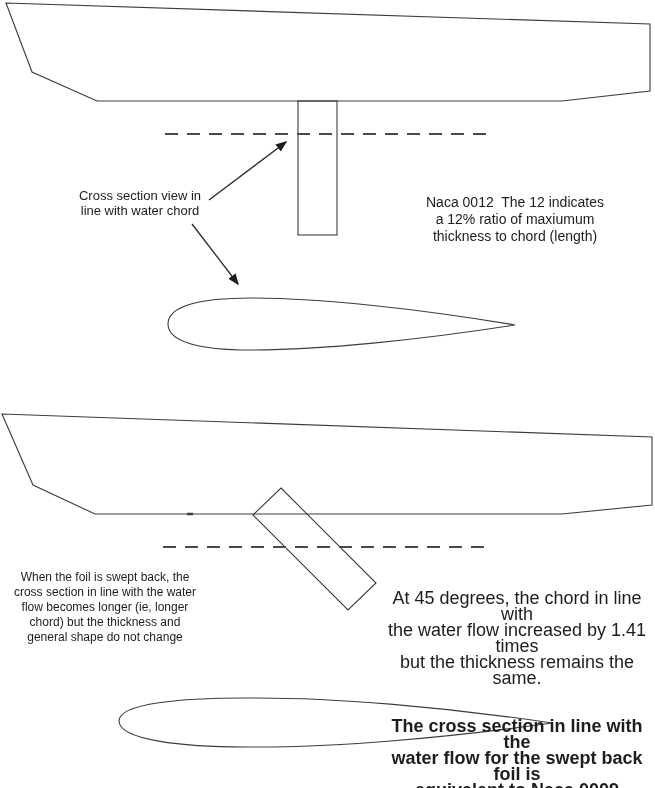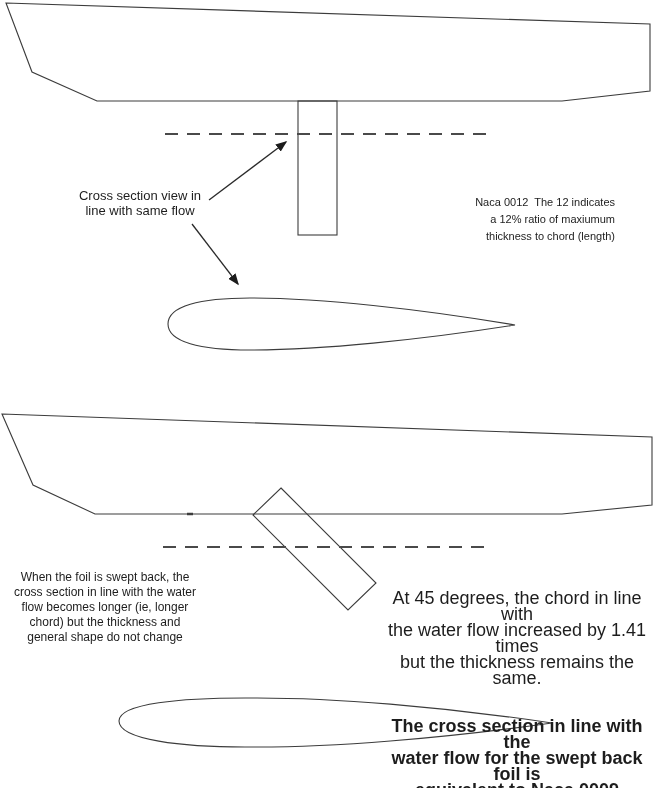--- a/index.html
+++ b/index.html
@@ -60,23 +60,22 @@
     left: 60px;
     top: 188px;
     width: 160px;
     font-size: 13px;
     line-height: 15px;
   }
   .naca-note {
     left: 415px;
     top: 194px;
     width: 200px;
-    font-size: 11px;
+    font-size: 14px;
     line-height: 17px;
-    text-align: right;
   }
   .left-note {
     left: -3px;
     top: 570px;
     width: 216px;
     font-size: 12px;
     line-height: 15px;
   }
   .right-note {
     left: 382px;
@@ -118,21 +117,21 @@
     <line class="outline" x1="187" y1="514" x2="193" y2="514" style="stroke-width:2.5"></line>
 
     <polygon class="outline" points="281,488 376,583 348,610 253,515"></polygon>
 
     <line class="waterline" x1="163" y1="547" x2="492" y2="547"></line>
 
     <path class="outline" d="M552,723 C445,707 330,697 245,698 C183,698 119,703 119,721 C119,740 183,747 245,747 C330,748 445,738 552,723 Z"></path>
   </svg>
 
   <div class="note callout-note">Cross section view in
-line with same flow</div>
+line with water chord</div>
 
   <div class="note naca-note">Naca 0012  The 12 indicates
 a 12% ratio of maxiumum
 thickness to chord (length)</div>
 
   <div class="note left-note">When the foil is swept back, the
 cross section in line with the water
 flow becomes longer (ie, longer
 chord) but the thickness and
 general shape do not change</div>

